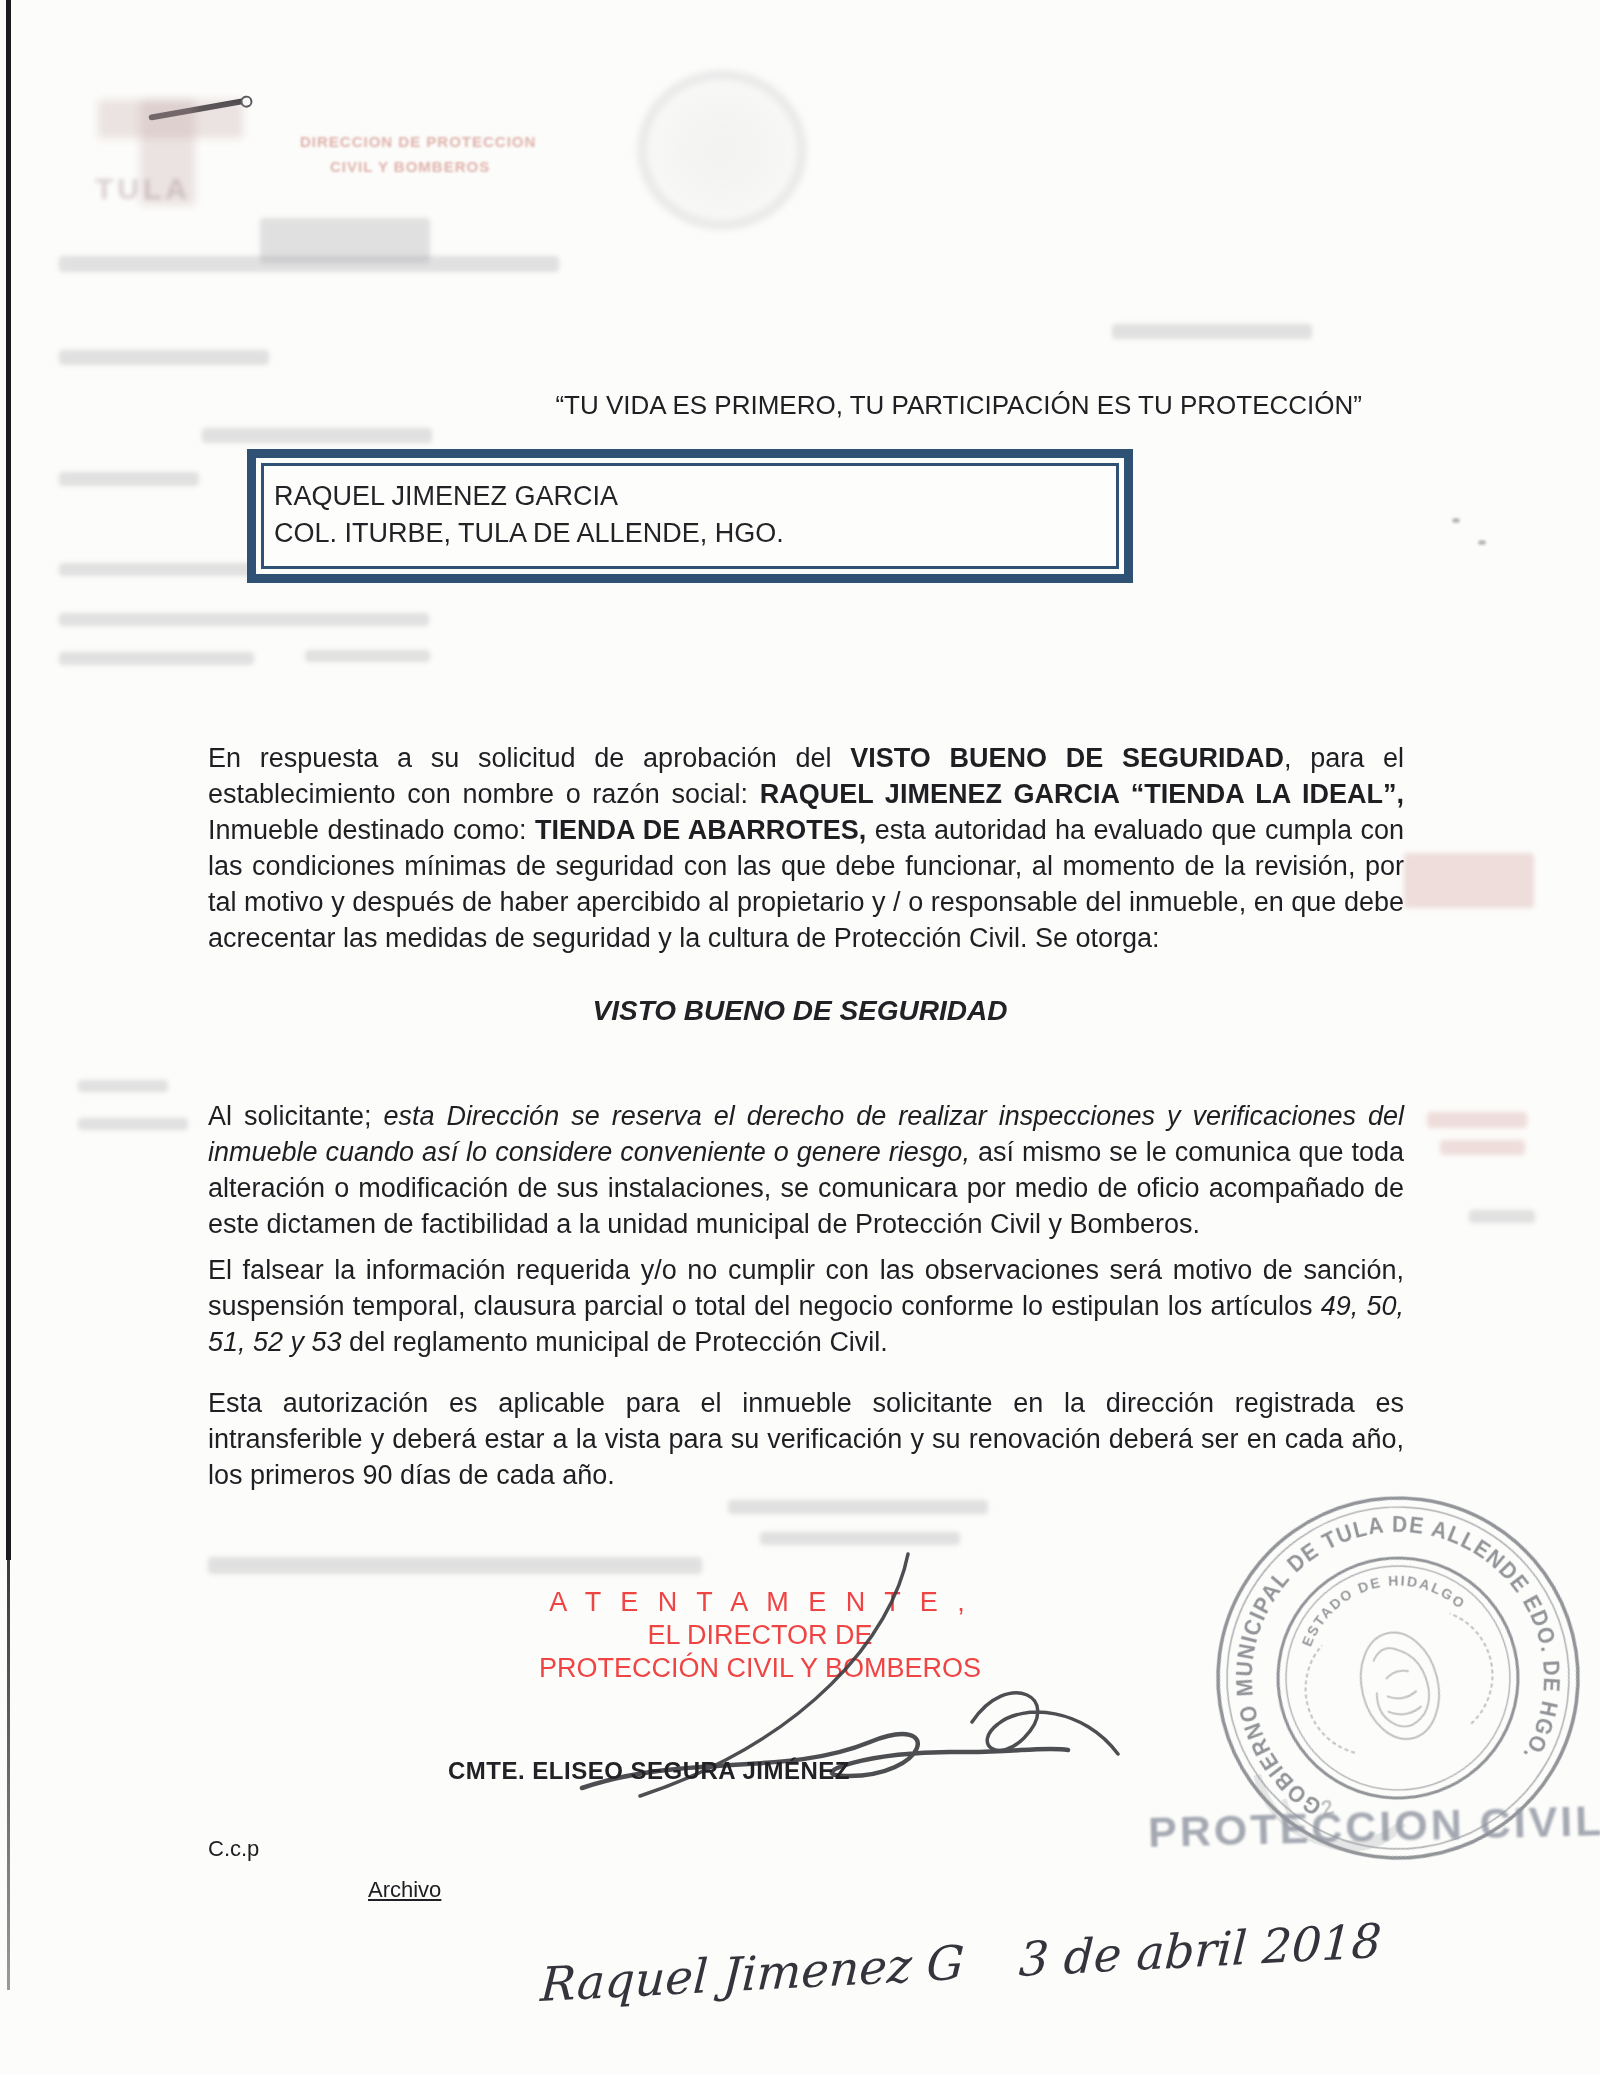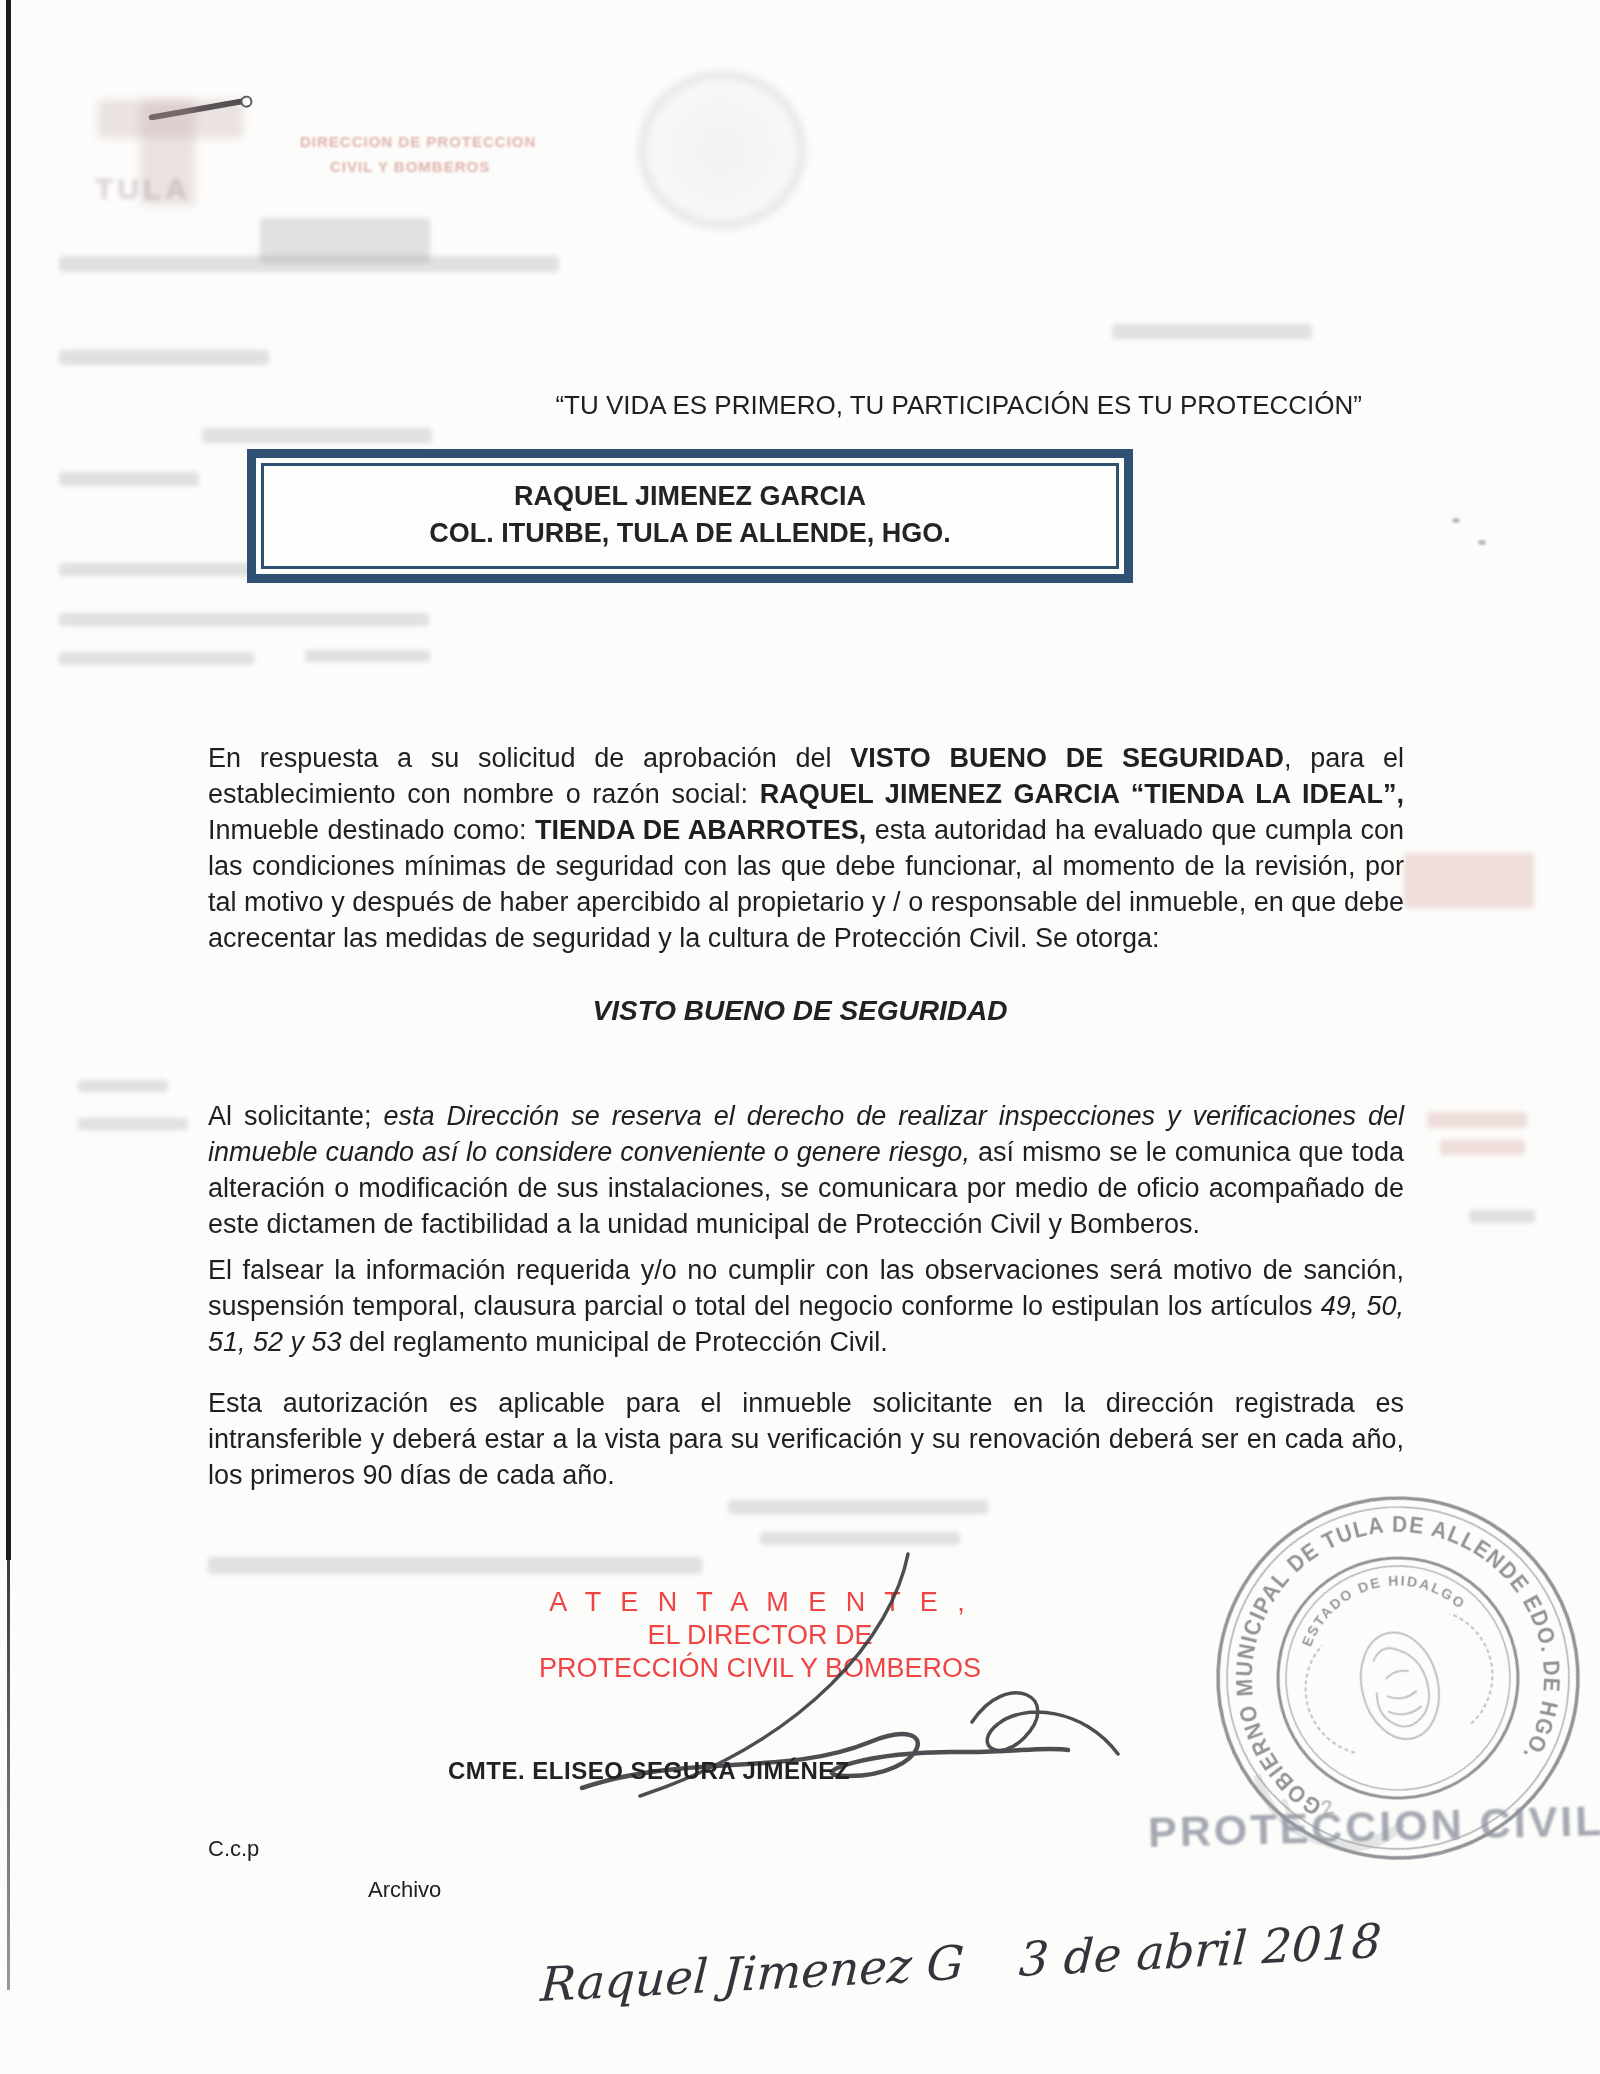--- a/index.html
+++ b/index.html
@@ -21,32 +21,32 @@
   .bleed-word{color:rgba(160,135,145,.38);filter:blur(2px);font-weight:bold;font-size:30px;letter-spacing:4px;}
   .bleed-circle{left:637px;top:70px;width:150px;height:140px;border-radius:50%;
                 border:10px solid rgba(168,168,174,.16);filter:blur(3px);
                 background:radial-gradient(rgba(170,170,176,.12),rgba(170,170,176,.02));}
   .tinydot{width:8px;height:5px;background:rgba(120,120,126,.5);border-radius:50%;filter:blur(1px);}
   
   .dateline{top:350px;right:300px;font-size:28px;white-space:nowrap;}
   .motto{top:390px;right:238px;font-size:26px;white-space:nowrap;}
   .recipient-box{left:247px;top:449px;width:858px;border:9px solid #2e5174;padding:5px;background:#fdfdfc;}
   .recipient-inner{border:3px solid #2e5174;padding:12px 10px 14px;}
-  .recipient-inner div{text-align:center;font-weight:bold;font-size:27px;line-height:37px;color:#232327;}
+  .recipient-inner div{text-align:left;font-weight:normal;font-size:27px;line-height:37px;color:#232327;}
   .para{left:208px;width:1196px;font-size:27px;line-height:36px;text-align:justify;color:#1f1f23;}
   .p1{top:700px;margin-top:40px;} .p2{top:1098px;} .p3{top:1252px;} .p4{top:1385px;}
   .seg-b{font-weight:bold;} .seg-i{font-style:italic;}
   .heading{left:400px;top:995px;width:800px;text-align:center;font-weight:bold;font-style:italic;
            font-size:28px;color:#222226;}
   .closing{left:380px;top:1586px;width:760px;text-align:center;font-size:27px;line-height:33px;color:#ef4444;}
   .closing .att{letter-spacing:6px;}
   .signer{left:448px;top:1757px;width:460px;font-weight:bold;font-size:24px;letter-spacing:.5px;
           color:#222226;white-space:nowrap;}
   .ccp{left:208px;top:1836px;font-size:22px;}
-  .archivo{left:368px;top:1877px;font-size:22px;}
+  .archivo{left:368px;top:1877px;font-size:22px;text-decoration:underline;}
   .ink-stamp{left:1148px;top:1802px;font-size:43px;font-weight:bold;letter-spacing:3px;
              color:#8f94a0;opacity:.8;filter:blur(1.1px);transform:rotate(-1.5deg);white-space:nowrap;}
   .handwriting{left:540px;top:1935px;font-family:"DejaVu Serif",serif;font-style:italic;
                font-size:47px;color:#33343c;transform:rotate(-3deg) skewX(-6deg);white-space:nowrap;}
   .handwriting .hw-date{margin-left:55px;}
   svg{display:block;}
 </style>
 </head>
 <body>
 

